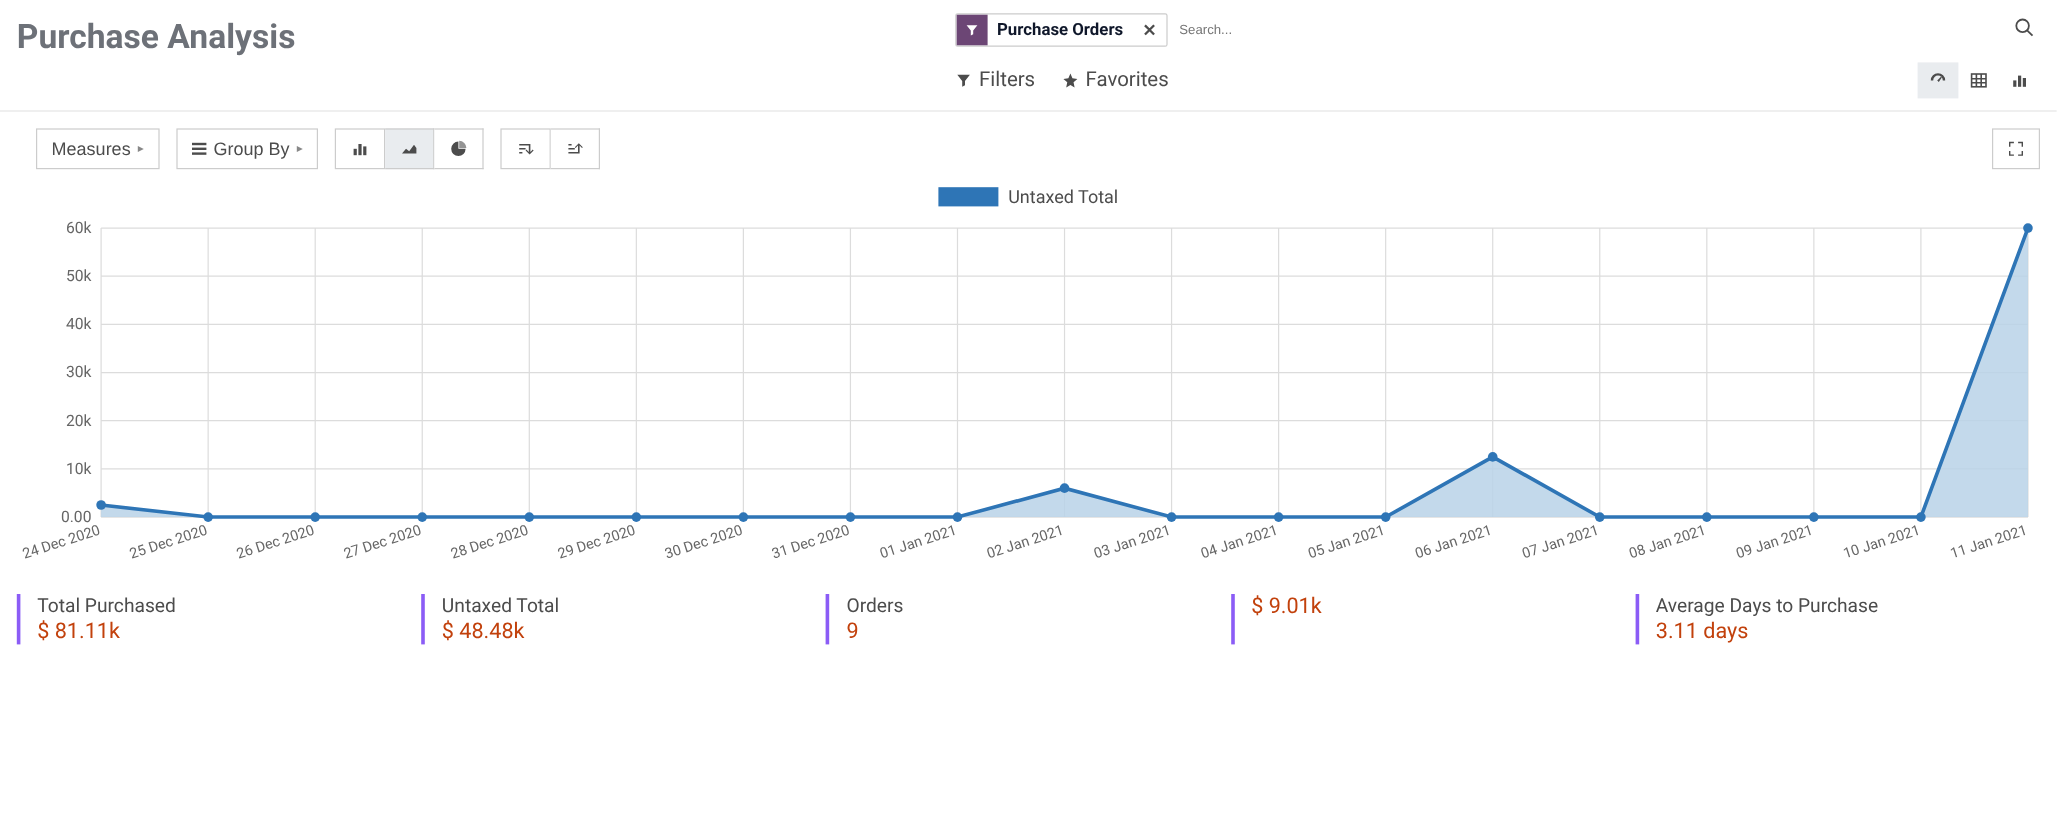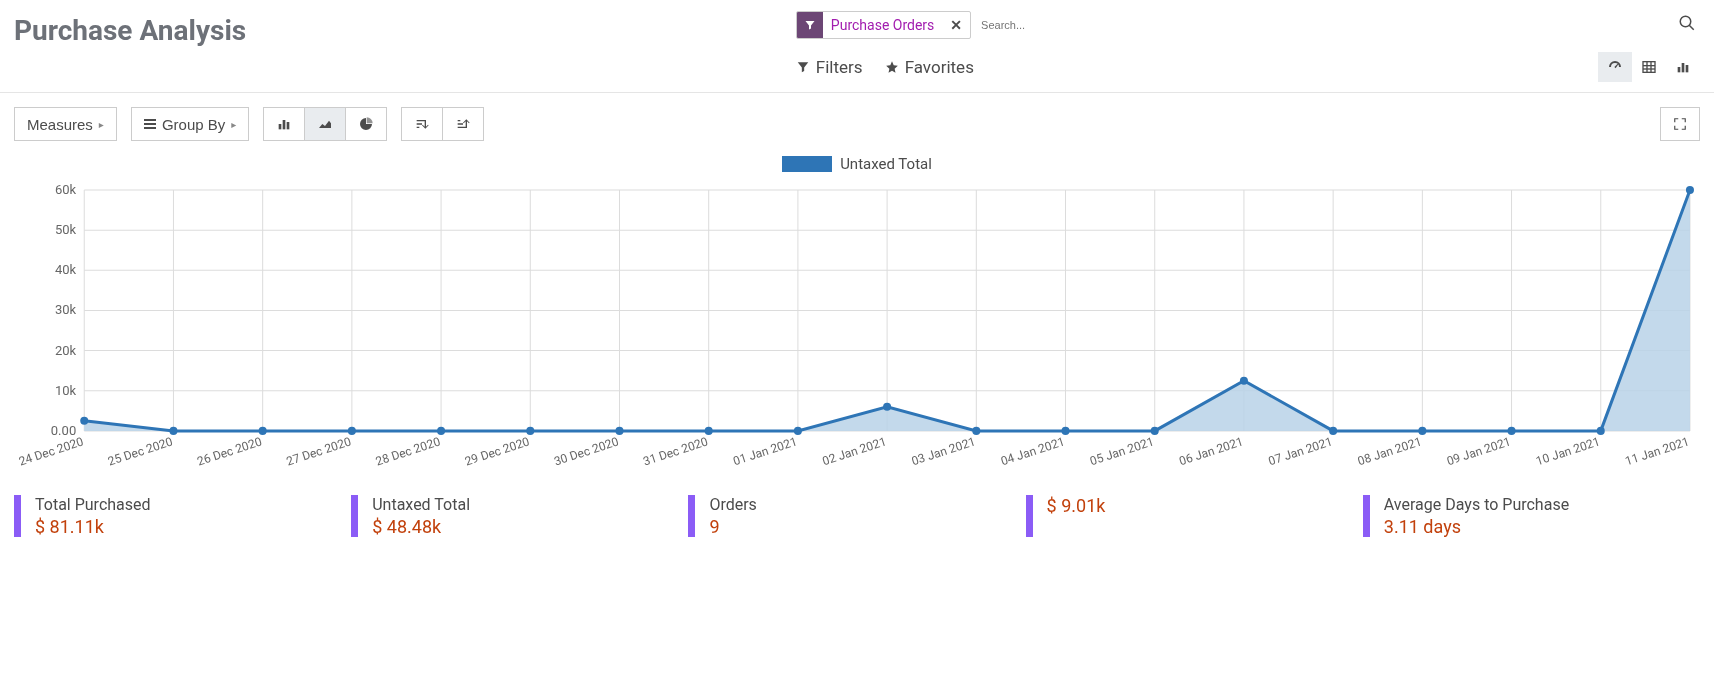--- a/index.html
+++ b/index.html
@@ -49,21 +49,22 @@
     color: #fff;
     width: 26px;
     height: 100%;
     display: flex;
     align-items: center;
     justify-content: center;
   }
   .facet-label {
     padding: 0 8px;
     font-size: 14px;
-    color: #a21caf;
+    color: #0f172a;
+    font-weight: bold;
   }
   .facet-close {
     padding: 0 8px;
     color: #4c4c4c;
     cursor: pointer;
     font-size: 14px;
     font-weight: 700;
   }
   .search-input {
     flex: 1;
@@ -111,20 +112,21 @@
   }
   .view-btn.active {
     background: #e9ecef;
   }
   
   .toolbar {
     display: flex;
     align-items: flex-start;
     padding: 14px 14px 6px 14px;
     gap: 14px;
+    margin-left: 16px;
   }
   .btn {
     border: 1px solid #ccc;
     background: #fff;
     height: 34px;
     padding: 0 12px;
     display: inline-flex;
     align-items: center;
     gap: 6px;
     font-size: 15px;
@@ -166,21 +168,21 @@
   }
   .chart-svg { display: block; width: 100%; }
   
   .stats {
     display: flex;
     padding: 14px 14px 20px 14px;
     gap: 0;
   }
   .stat {
     flex: 1;
-    border-left: 7px solid #8b5cf6;
+    border-left: 3px solid #8b5cf6;
     padding-left: 14px;
   }
   .stat-label {
     font-size: 16px;
     color: #4c4c4c;
     margin-bottom: 2px;
   }
   .stat-value {
     font-size: 18px;
     color: #c2410c;

